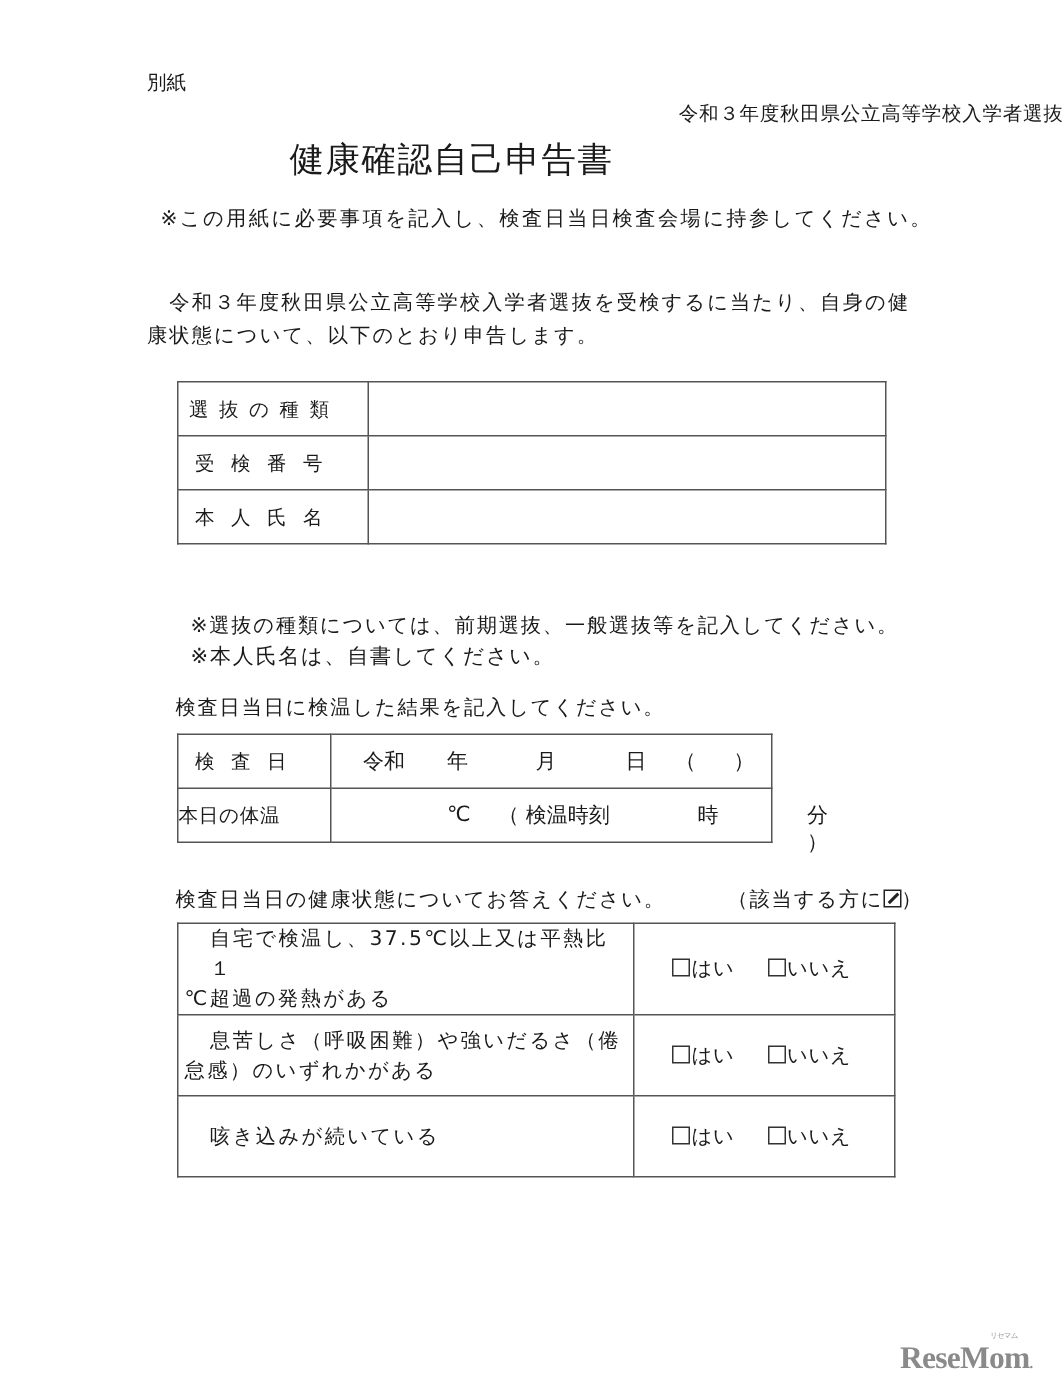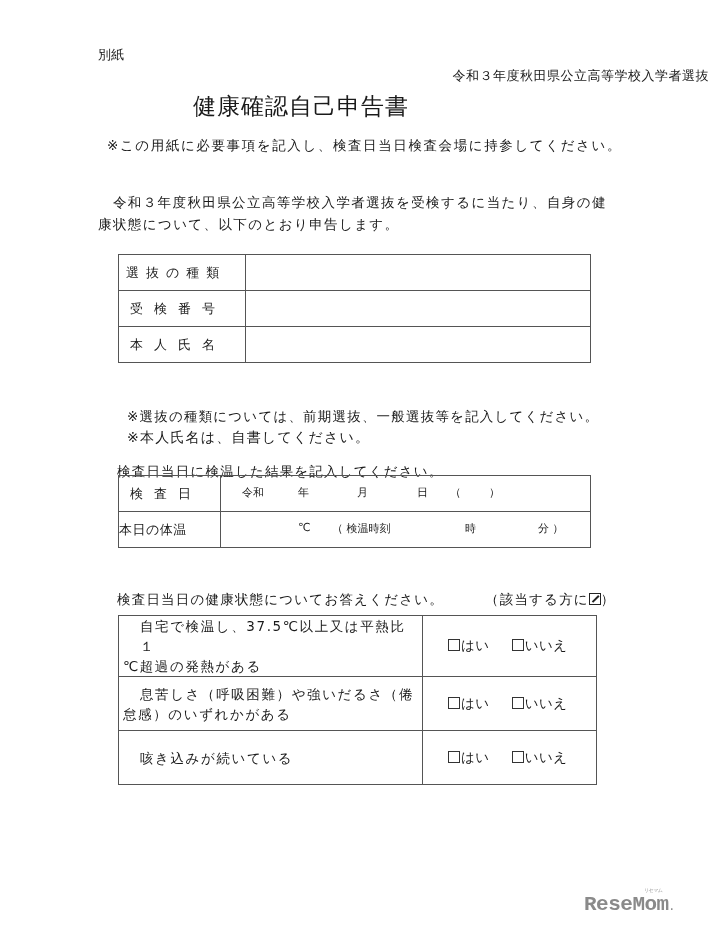--- a/index.html
+++ b/index.html
@@ -21,42 +21,42 @@
   #t1 { left:118px; top:254px; width:473px; }
   #t1 td { height:35px; }
   #t1 td.lbl { width:126px; }
   .spaced4 { letter-spacing:7px; padding-left:7px; }
   .spaced3 { letter-spacing:11px; padding-left:11px; }
 
   .note1 { left:127px; top:408px; font-size:13.5px; letter-spacing:1.2px; }
   .note2 { left:127px; top:429px; font-size:14px; letter-spacing:1.2px; }
   .tempnote { left:117px; top:463px; font-size:13.5px; letter-spacing:1.2px; }
 
-  #t2 { left:118px; top:475px; width:473px; }
+  #t2 { left:118px; top:489px; width:397px; }
   #t2 td { height:35px; }
   #t2 td.lbl { width:101px; }
   .fieldrow { position:relative; height:35px; }
-  .fieldrow span { position:absolute; top:9px; font-size:11px; }
+  .fieldrow span { position:absolute; top:9px; font-size:14px; }
 
   .healthq { left:117px; top:591px; font-size:13.5px; letter-spacing:1.2px; }
   .checkhint { left:485px; top:591px; font-size:13.5px; letter-spacing:1.2px; }
 
   #t3 { left:118px; top:615px; width:479px;padding-left:21px; }
   #t3 td { height:53px; vertical-align:middle; }
   #t3 td.q { width:295px; font-size:13.5px; letter-spacing:1.6px; line-height:20px; padding:0 4px 0 4px; }
   #t3 td.q .indent { padding-left:17px; }
   #t3 td.ans { text-align:left; }
   .opt { display:inline-block; font-size:13.5px; letter-spacing:0.5px; }
   .opt.yes { margin-left:25px; }
   .opt.no { margin-left:22px; }
   .box { display:inline-block; width:10px; height:10px; border:1.3px solid #333; vertical-align:-1px; margin-right:1px; }
   .hintbox { display:inline-block; width:10px; height:10px; border:1.5px solid #222; position:relative; vertical-align:-1px; }
   .hintbox:after { content:""; position:absolute; left:1px; top:4px; width:9px; height:1.5px; background:#222; transform:rotate(-45deg); }
 
-  .logo { left:584px; top:893px; font-size:21px; font-weight:bold; color:#8a8a8a; letter-spacing:-0.5px; font-family:Liberation Mono, monospace; }
+  .logo { left:600px; top:893px; font-size:21px; font-weight:bold; color:#8a8a8a; letter-spacing:-0.5px; font-family:Liberation Serif, serif; }
   .logo .dot { font-size:10px; }
   .logo .ruby { position:absolute; left:60px; top:-6px; font-size:5px; font-weight:normal; color:#999; }
 </style>
 </head>
 <body>
 
 <div class="abs appendix">別紙</div>
 <div class="abs subtitle">令和３年度秋田県公立高等学校入学者選抜</div>
 <div class="abs title">健康確認自己申告書</div>
 <div class="abs instruction">※この用紙に必要事項を記入し、検査日当日検査会場に持参してください。</div>

